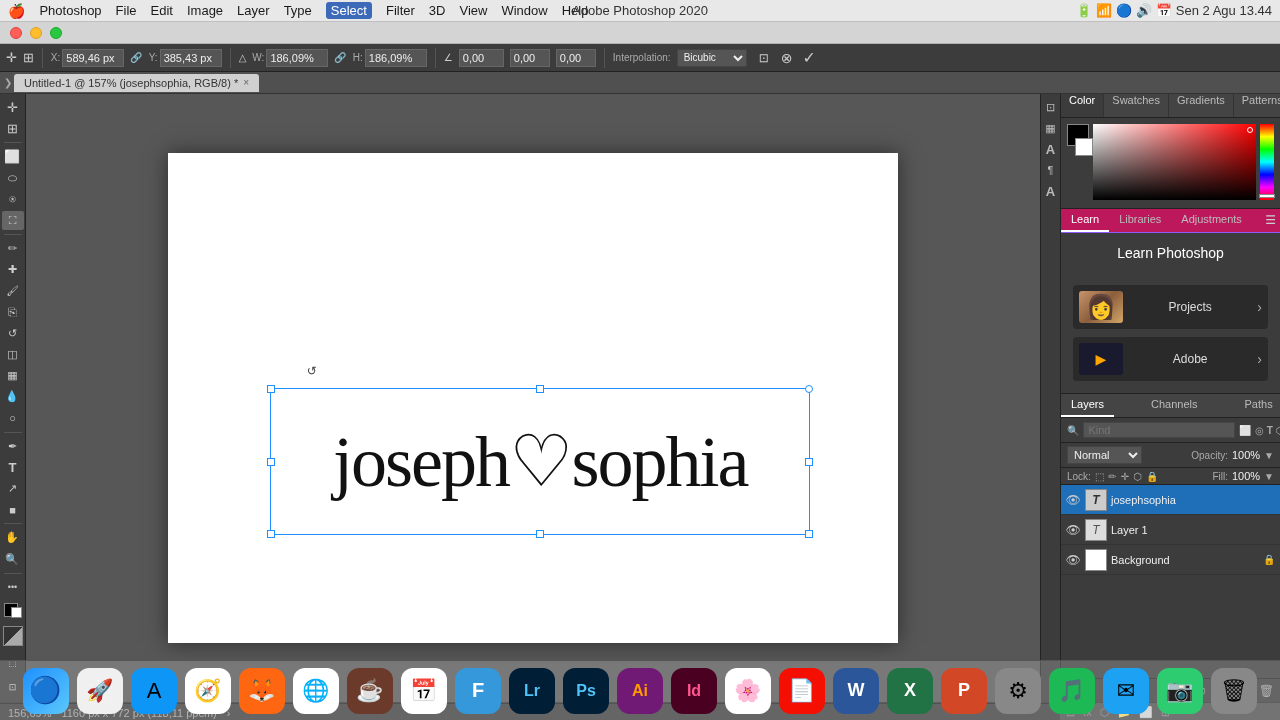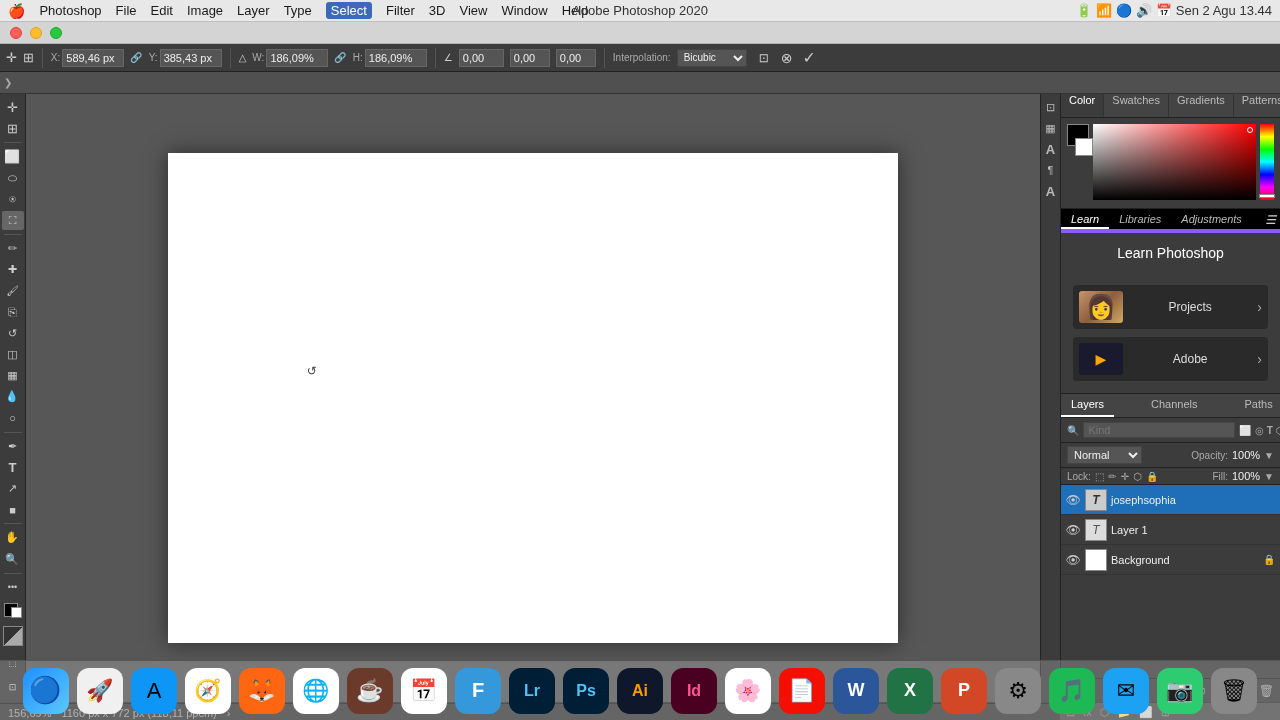--- a/index.html
+++ b/index.html
@@ -161,21 +161,21 @@
       background: linear-gradient(to bottom, #ff0000, #ffff00, #00ff00, #00ffff, #0000ff, #ff00ff, #ff0000);
       cursor: pointer;
     }
     .spectrum-slider {
       position: absolute; bottom: 2px; left: -1px; right: -1px; height: 4px;
       background: white; border: 1px solid #888;
     }
 
     
     #learn-panel { }
-    .learn-tabs { display: flex; background: #000000; height: 24px; border-bottom: 4px solid #8b5cf6; font-style: italic; }
+    .learn-tabs { display: flex; background: #be185d; height: 24px; border-bottom: 1px solid #8b5cf6; }
     .learn-tab { padding: 4px 10px; font-size: 11px; color: #bbb; cursor: pointer; }
     .learn-tab.active { color: #fff; border-bottom: 2px solid #fff; }
     .learn-body { padding: 12px; text-align: center; }
     .learn-title { font-size: 14px; color: #fff; margin-bottom: 24px; }
     .learn-desc { font-size: 11px; color: #aaa; line-height: 1.4; }
     .learn-card {
       display: flex; align-items: center; background: #2a2a2a; border-radius: 4px;
       margin-top: 8px; padding: 6px; cursor: pointer; gap: 8px;
     }
     .learn-card-thumb {
@@ -370,20 +370,24 @@
       <option>Bilinear</option>
       <option>Nearest Neighbor</option>
     </select>
     <span style="margin-left:6px;color:#ccc;font-size:12px;">⊡</span>
     <span class="cancel-icon" style="margin-left:6px;">⊗</span>
     <span class="check-icon" style="margin-left:4px;">✓</span>
   </div>
 
   <div id="tab-bar">
     <div style="width:10px;color:#aaa;font-size:10px;cursor:pointer;">❯</div>
+    <div class="tab-item">
+      <span>Untitled-1 @ 157% (josephsophia, RGB/8) *</span>
+      <span class="tab-close">×</span>
+    </div>
   </div>
 
   <div style="display:flex; flex:1; overflow:hidden; position:relative;">
 
     <div id="left-toolbar">
       <div class="tool-icon" title="Move Tool">✛</div>
       <div class="tool-icon" title="Artboard Tool">⊞</div>
       <div class="tool-separator"></div>
       <div class="tool-icon">⬜</div>
       <div class="tool-icon" style="font-size:11px;">⬭</div>
@@ -419,20 +423,34 @@
       <div style="display:flex;flex-direction:column;align-items:center;gap:2px;margin-top:4px;">
         <div class="tool-icon" style="font-size:9px;">⬚</div>
         <div class="tool-icon" style="font-size:9px;">⊡</div>
       </div>
     </div>
 
     <div id="canvas-area">
       <div id="canvas-wrapper">
         <div class="canvas-content">
 
+          <div class="transform-box">
+            <div class="transform-handle th-tl"></div>
+            <div class="transform-handle th-tm"></div>
+            <div class="transform-handle th-tr round"></div>
+            <div class="transform-handle th-ml"></div>
+            <div class="transform-handle th-mr"></div>
+            <div class="transform-handle th-bl"></div>
+            <div class="transform-handle th-bm"></div>
+            <div class="transform-handle th-br"></div>
+
+            <div style="display:flex;align-items:center;justify-content:center;height:100%;padding:10px;">
+              <span class="calligraphy-text">joseph♡sophia</span>
+            </div>
+          </div>
 
           <div style="position:absolute;top:43%;left:19%;font-size:12px;color:#444;pointer-events:none;">↺</div>
         </div>
       </div>
     </div>
 
     <div style="display:flex;flex-direction:row;">
 
       <div class="right-side-tools">
         <div class="rs-tool">⊡</div>
@@ -600,21 +618,21 @@
     <div class="dock-icon" style="background:#f0f0f0;border-radius:12px;font-size:22px;">🚀</div>
     <div class="dock-icon" style="background:#0d96f6;border-radius:12px;font-size:22px;">A</div>
     <div class="dock-icon" style="background:#fff;border-radius:12px;font-size:22px;">🧭</div>
     <div class="dock-icon" style="background:#ff6611;border-radius:12px;font-size:22px;">🦊</div>
     <div class="dock-icon" style="background:#fff;border-radius:12px;font-size:22px;">🌐</div>
     <div class="dock-icon" style="background:#6b3a2a;border-radius:12px;font-size:22px;">☕</div>
     <div class="dock-icon" style="background:#fff;border-radius:12px;font-size:22px;">📅</div>
     <div class="dock-icon" style="background:#3498db;border-radius:12px;font-size:20px;font-weight:bold;color:white;">F</div>
     <div class="dock-icon" style="background:#001e36;border-radius:12px;font-size:16px;color:#4fc3f7;font-weight:bold;">Lr</div>
     <div class="dock-icon" style="background:#001e36;border-radius:12px;font-size:16px;color:#4fc3f7;font-weight:bold;">Ps</div>
-    <div class="dock-icon" style="background:#0f172a;border-radius:13px;font-size:16px;color:#ff9900;font-weight:bold;">Ai</div>
+    <div class="dock-icon" style="background:#701a75;border-radius:13px;font-size:16px;color:#ff9900;font-weight:bold;">Ai</div>
     <div class="dock-icon" style="background:#490021;border-radius:12px;font-size:16px;color:#ff5590;font-weight:bold;">Id</div>
     <div class="dock-icon" style="background:#fff;border-radius:12px;font-size:22px;">🌸</div>
     <div class="dock-icon" style="background:#f40f02;border-radius:12px;font-size:22px;">📄</div>
     <div class="dock-icon" style="background:#2b579a;border-radius:12px;font-size:18px;color:white;font-weight:bold;">W</div>
     <div class="dock-icon" style="background:#217346;border-radius:12px;font-size:18px;color:white;font-weight:bold;">X</div>
     <div class="dock-icon" style="background:#d24726;border-radius:12px;font-size:18px;color:white;font-weight:bold;">P</div>
     <div class="dock-icon" style="background:#888;border-radius:12px;font-size:22px;">⚙</div>
     <div class="dock-icon" style="background:#1db954;border-radius:12px;font-size:22px;">🎵</div>
     <div class="dock-icon" style="background:#1da1f2;border-radius:12px;font-size:22px;">✉</div>
     <div class="dock-icon" style="background:#2ecc71;border-radius:12px;font-size:22px;">📷</div>

